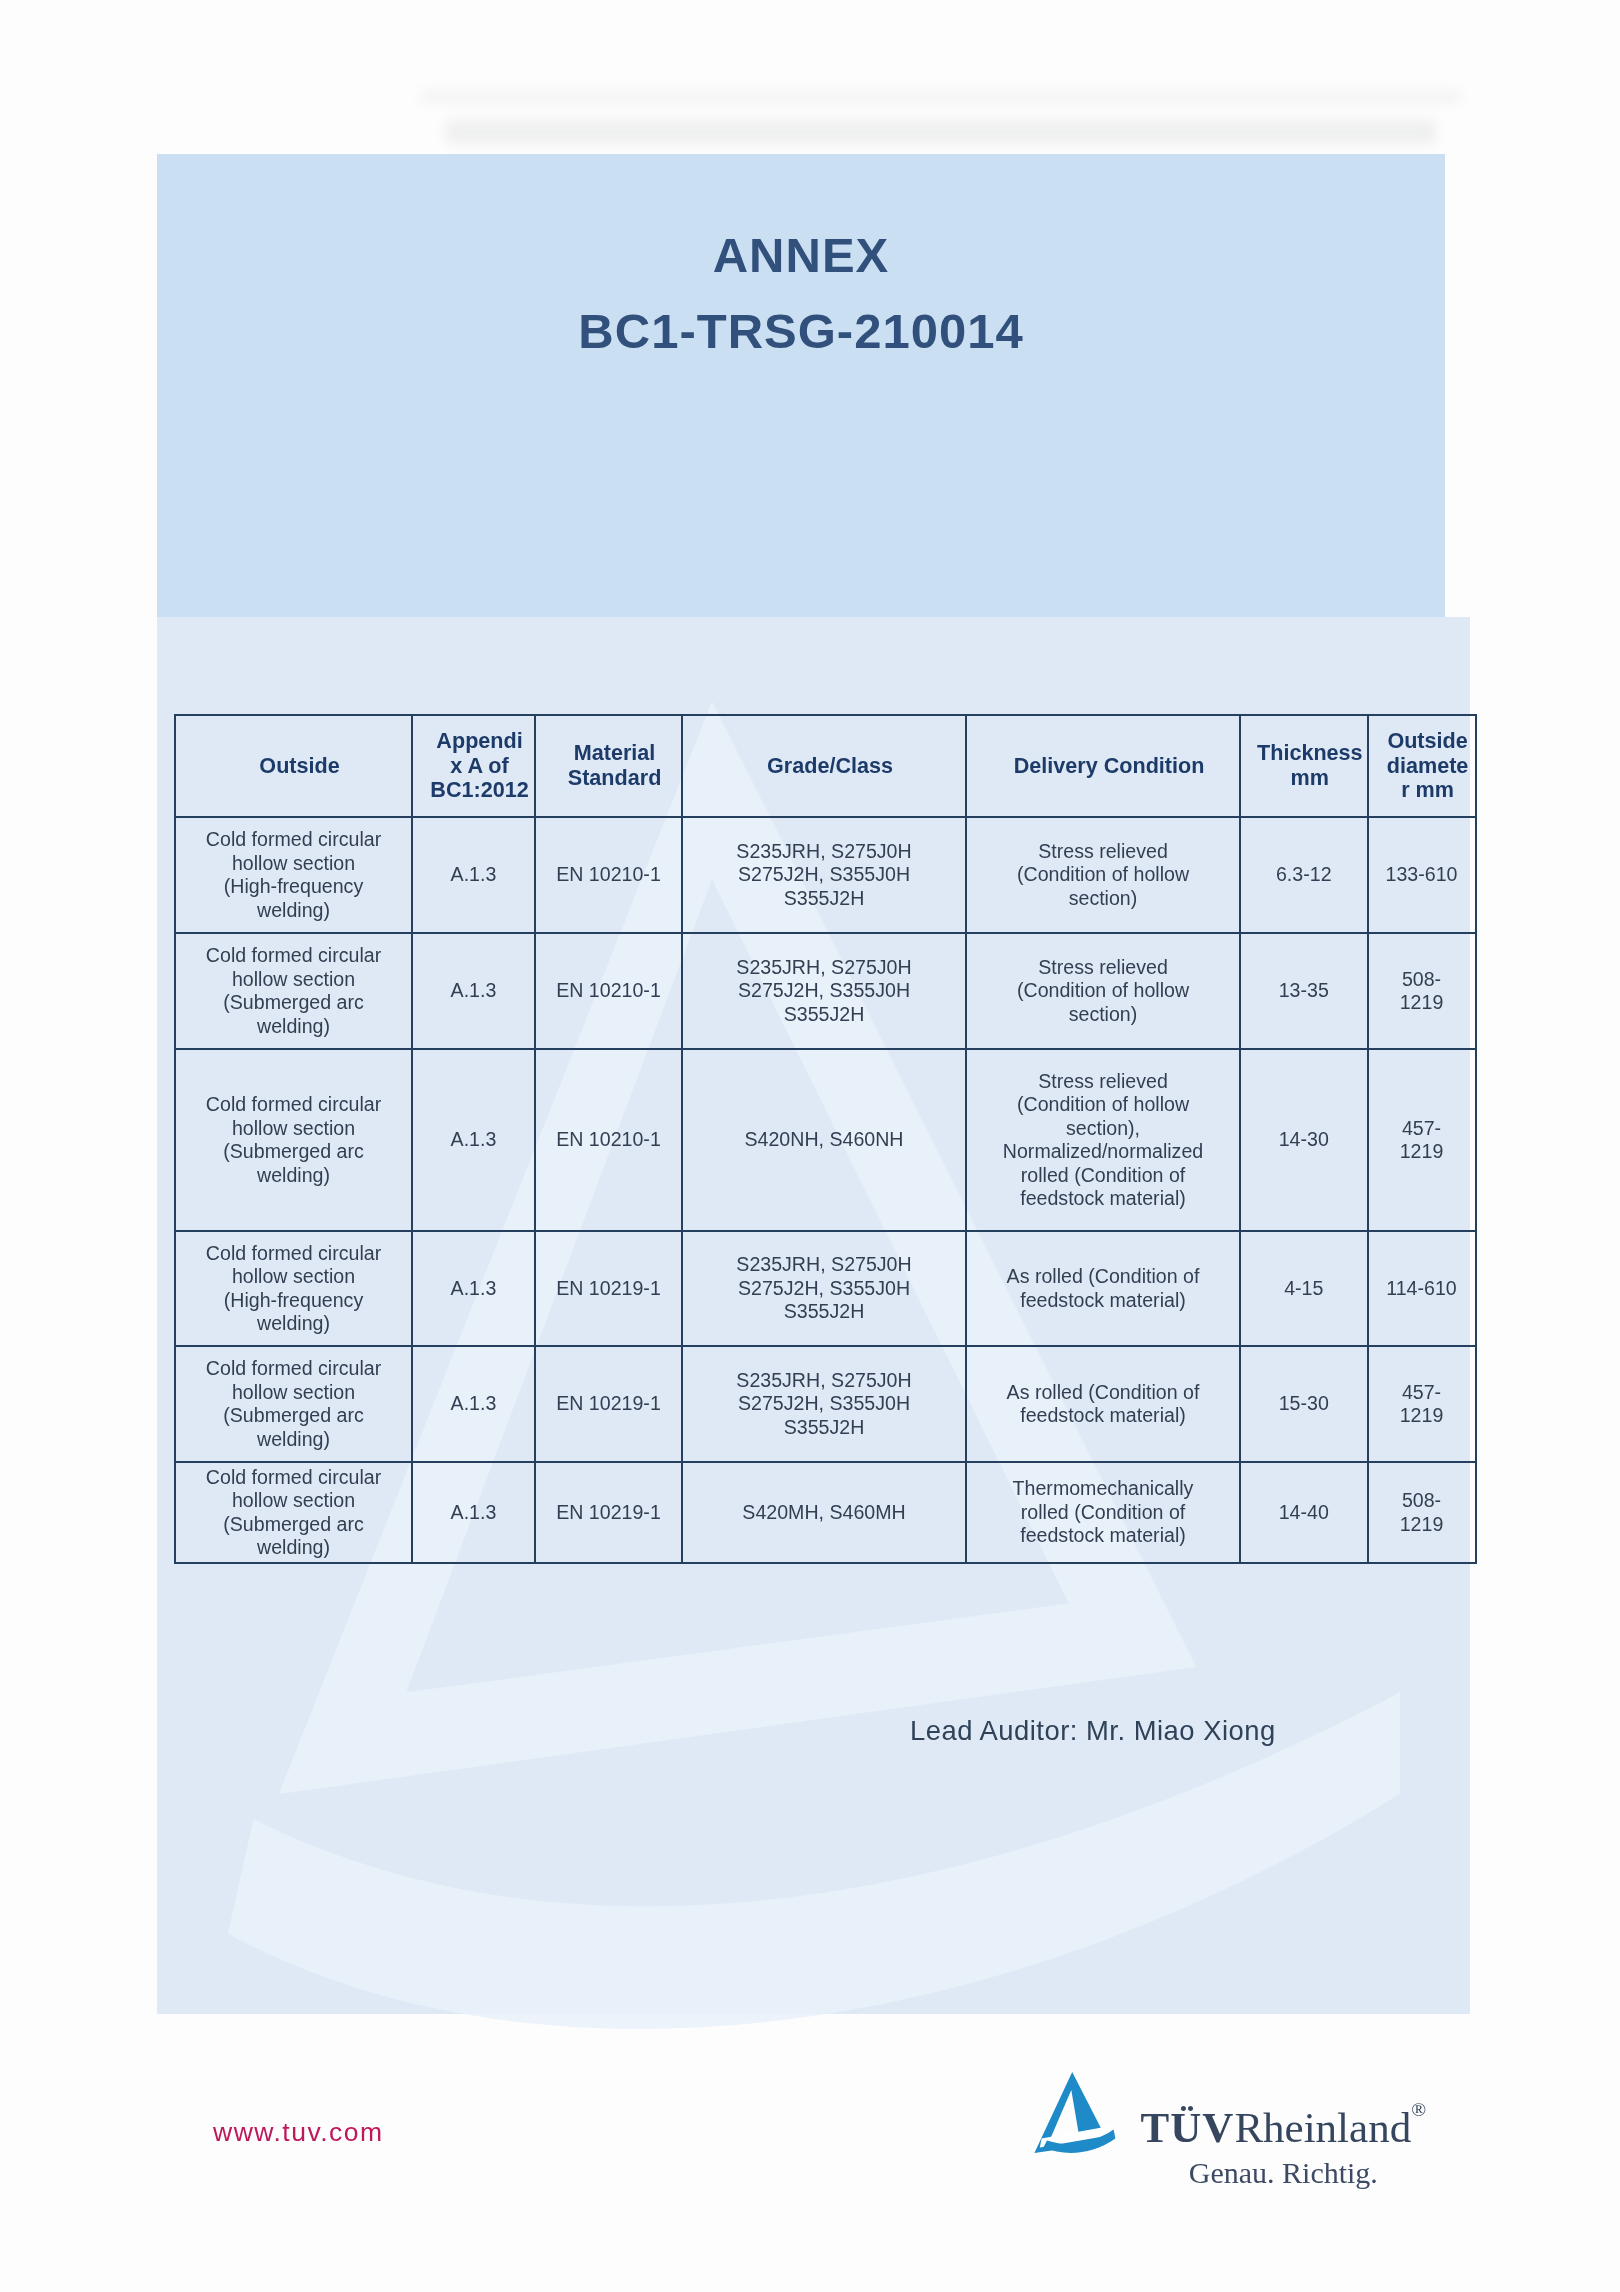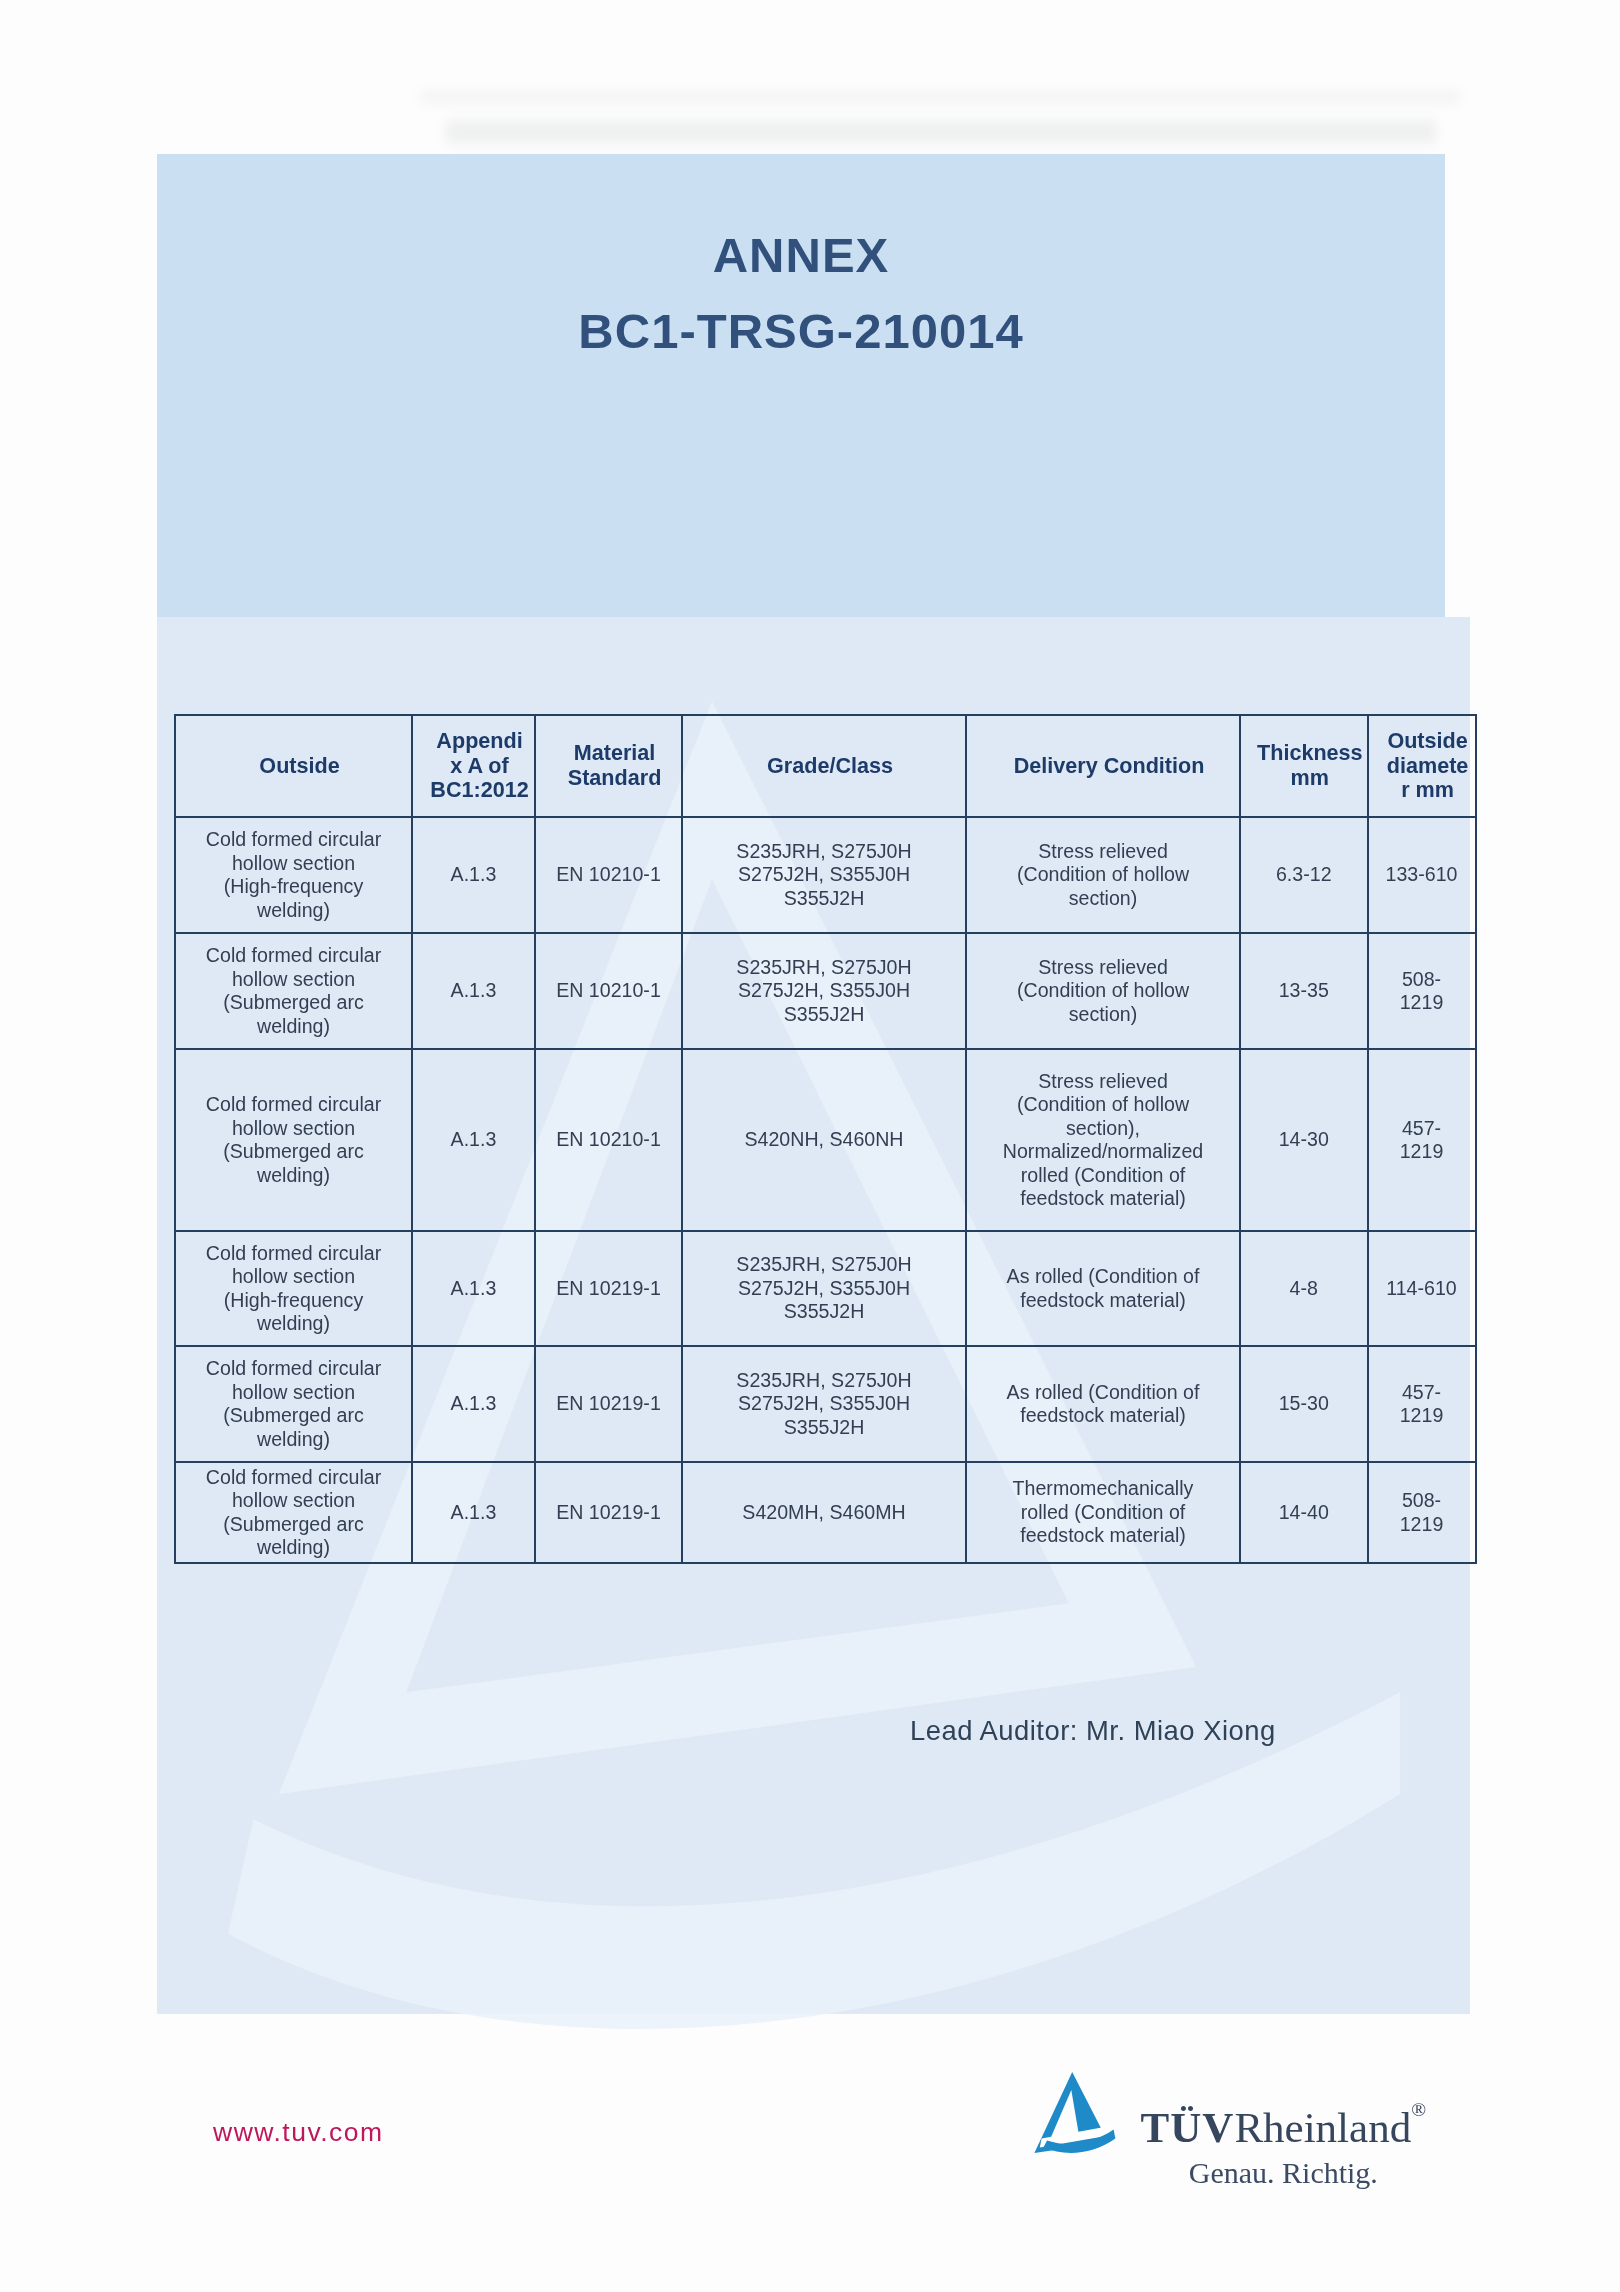--- a/index.html
+++ b/index.html
@@ -178,21 +178,21 @@
 hollow section
 (High-frequency
 welding)</td>
           <td>A.1.3</td>
           <td>EN 10219-1</td>
           <td>S235JRH, S275J0H
 S275J2H, S355J0H
 S355J2H</td>
           <td>As rolled (Condition of
 feedstock material)</td>
-          <td>4-8</td>
+          <td>4-15</td>
           <td>114-610</td>
         </tr>
         <tr>
           <td>Cold formed circular
 hollow section
 (Submerged arc
 welding)</td>
           <td>A.1.3</td>
           <td>EN 10219-1</td>
           <td>S235JRH, S275J0H

